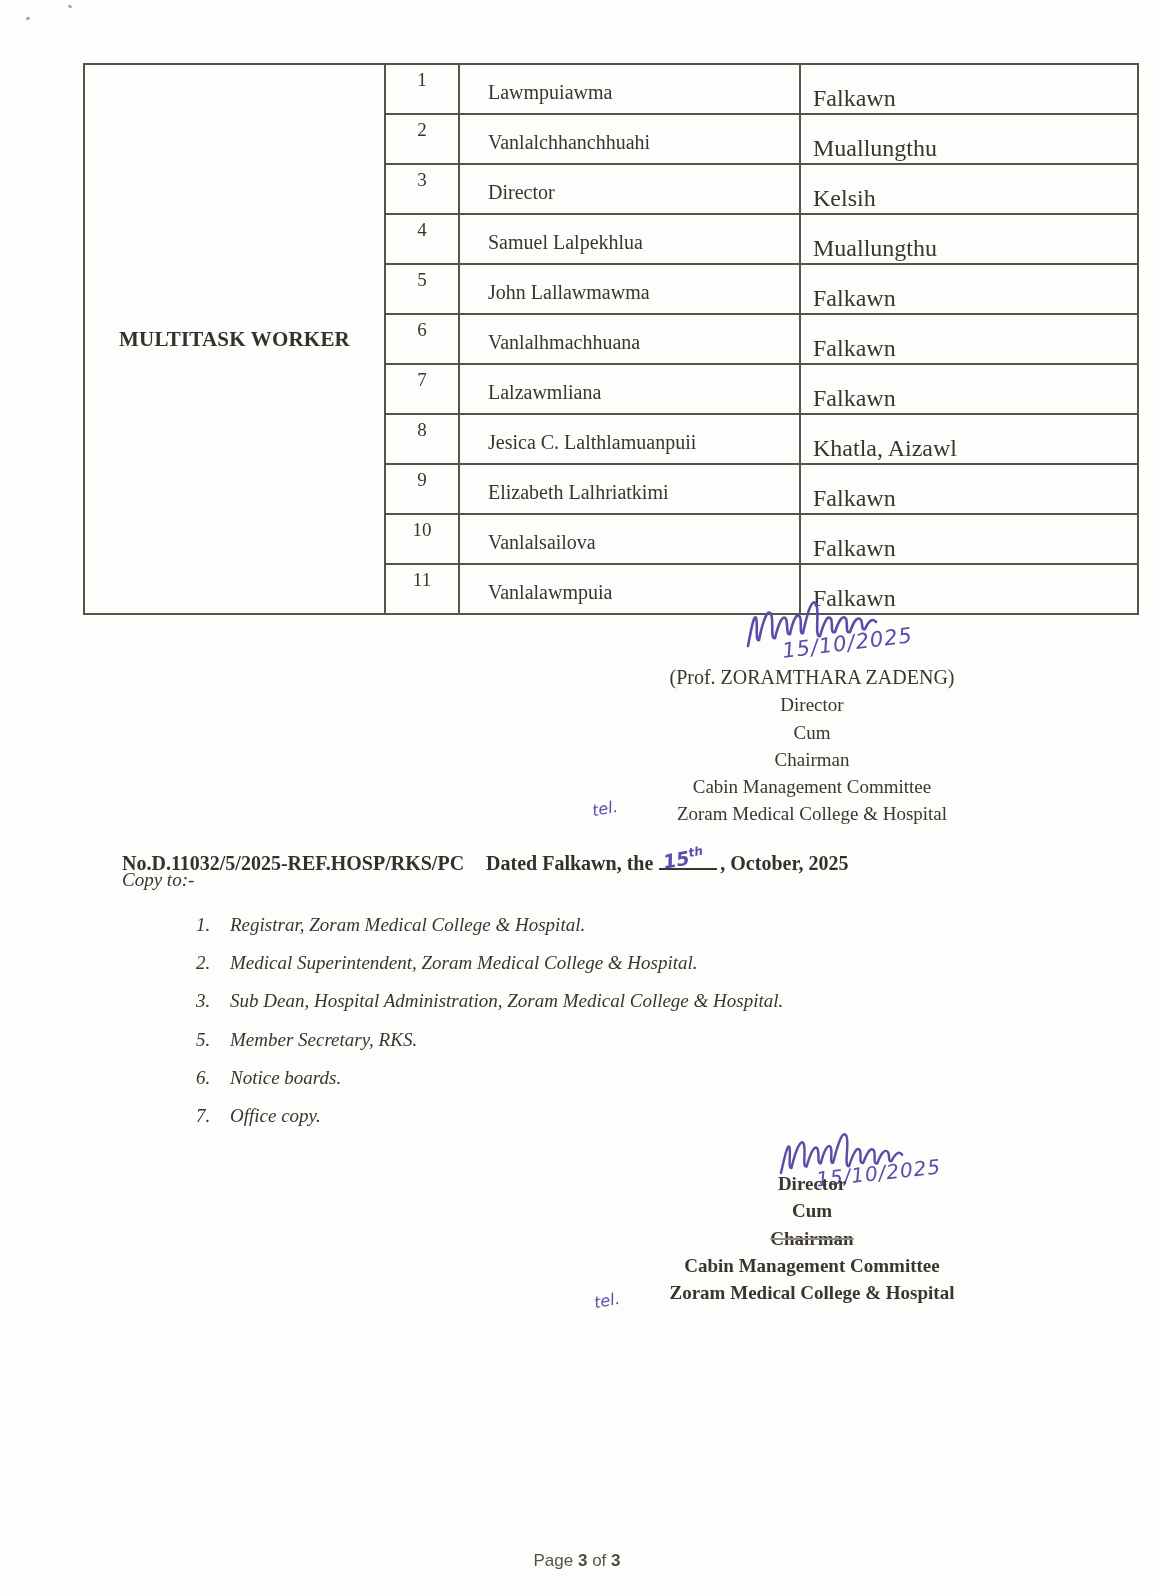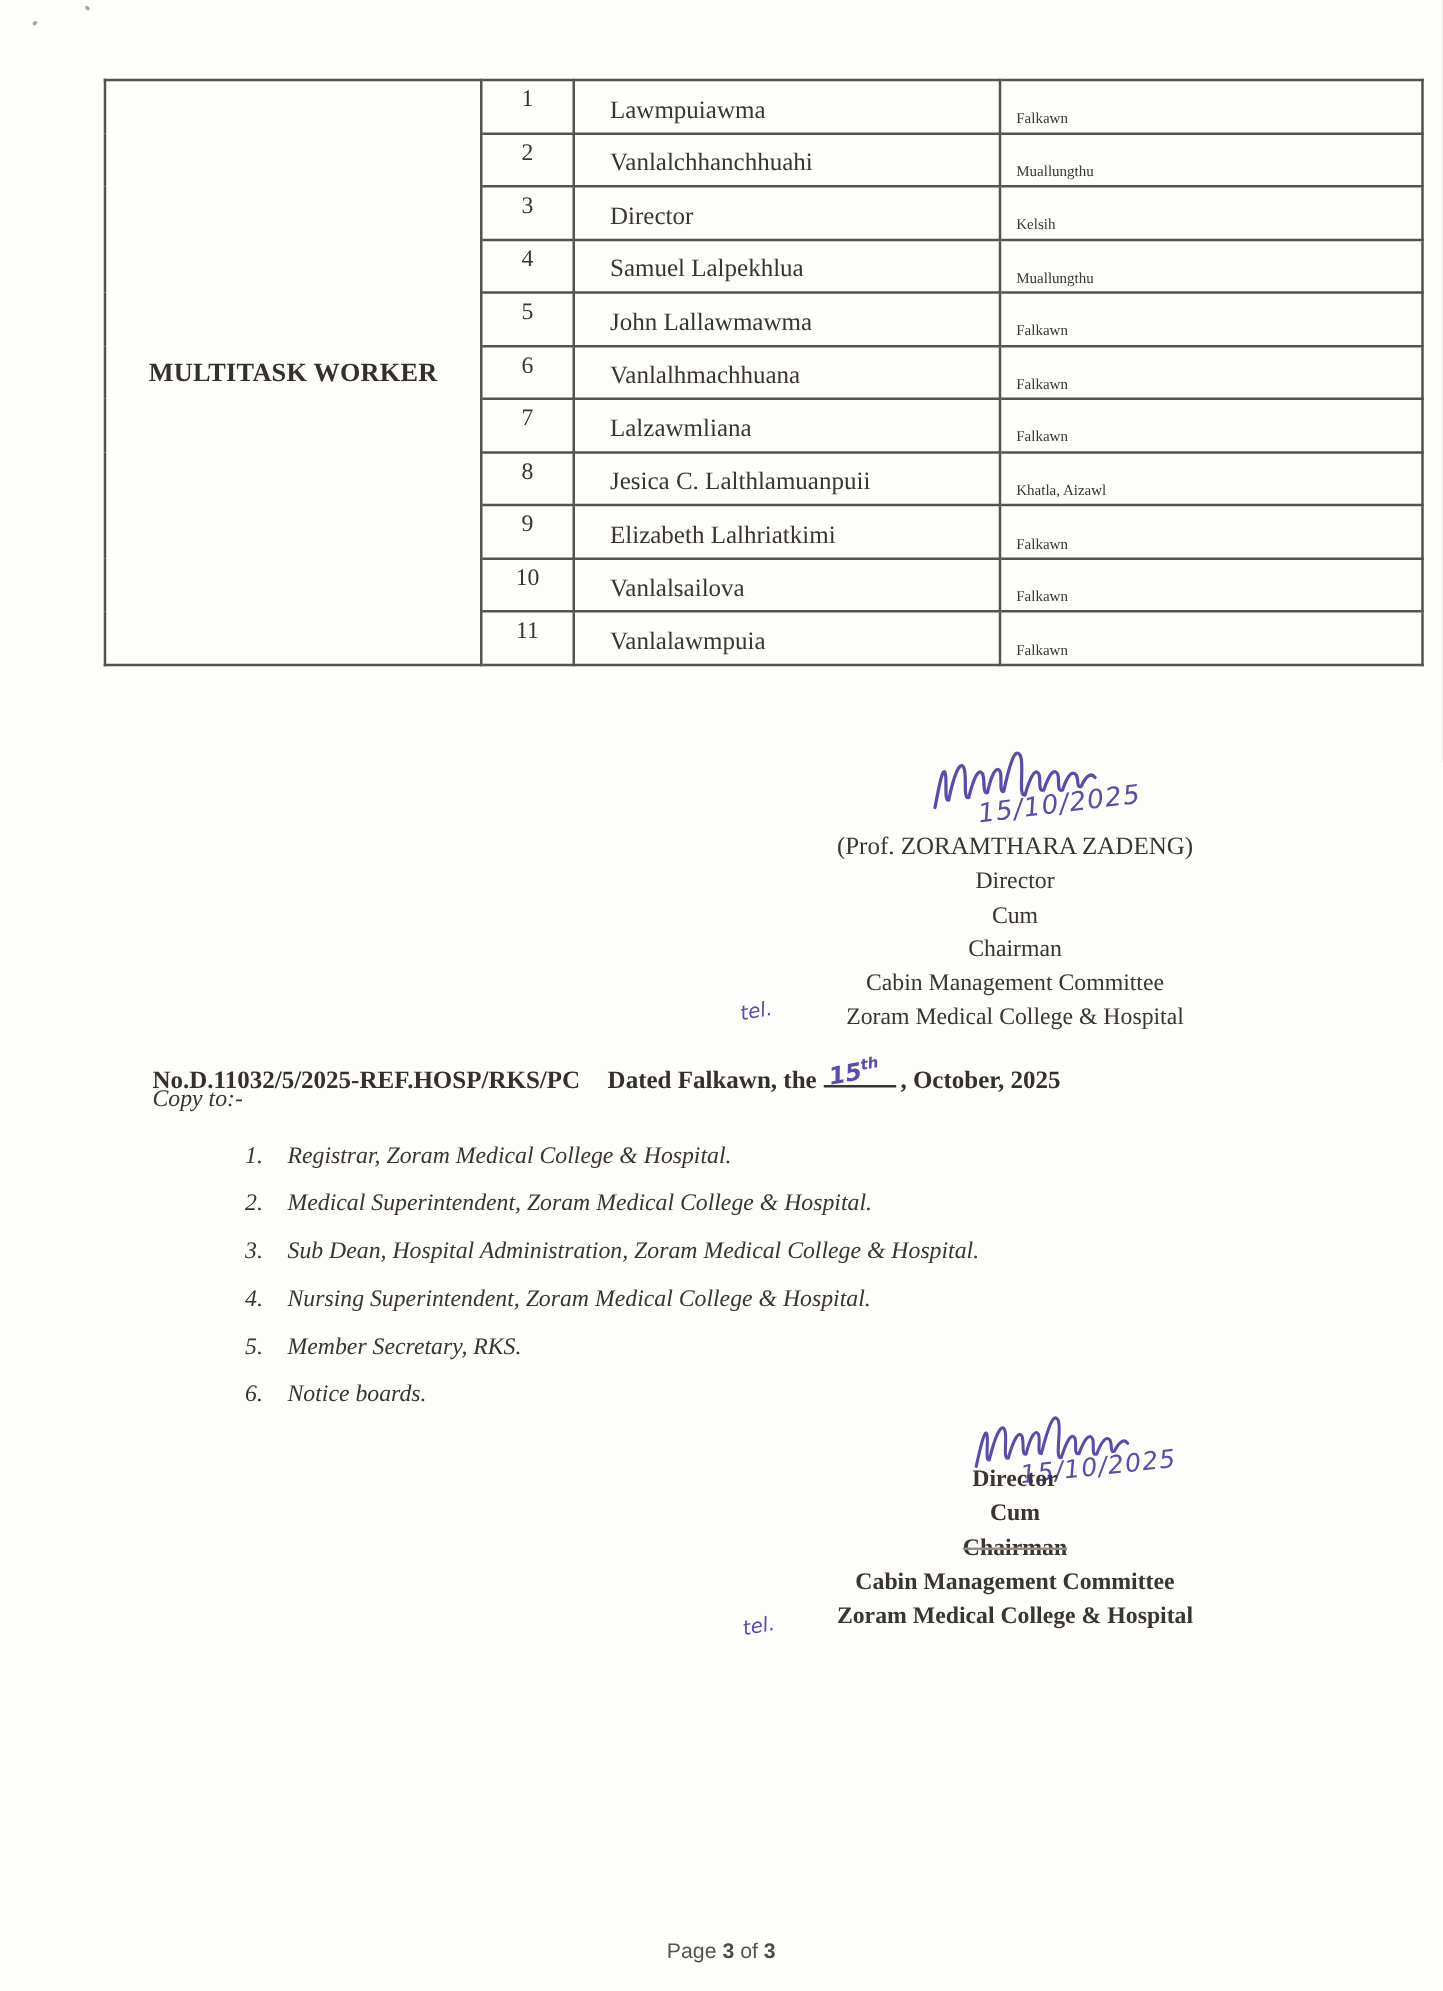--- a/index.html
+++ b/index.html
@@ -30,21 +30,21 @@
   td.cell-num{
     width:70px;text-align:center;vertical-align:top;
     font-size:19px;padding-top:4px;
   }
   td.cell-name{
     width:310px;vertical-align:middle;
     font-size:20px;padding-left:28px;padding-top:7px;
   }
   td.cell-place{
     width:323px;vertical-align:middle;
-    font-size:12px;padding-left:12px;padding-top:20px;font-family:Liberation Serif, serif;
+    font-size:24px;padding-left:12px;padding-top:20px;font-family:Liberation Serif, serif;
   }
   
   .sig-block{
     position:absolute;left:562px;width:500px;
     text-align:center;font-size:19px;line-height:27.3px;color:#3a352f;
   }
   .sig-block.top{top:664px;}
   .sig-block.bottom{top:1170px;font-weight:bold;}
   .sig-name{font-weight:normal;font-size:20px;}
   .struck{
@@ -186,23 +186,23 @@
 
   <div class="ref-line">
     <span class="ref-no">No.D.11032/5/2025-REF.HOSP/RKS/PC</span><span>Dated Falkawn, the</span><span class="blank"><span class="hand day"><span>15</span><span class="sup">th</span></span></span><span>, October, 2025</span>
   </div>
 
   <div class="copy-heading">Copy to:-</div>
   <div class="copy-list">
     <div class="copy-row"><span class="copy-num">1.</span><span>Registrar, Zoram Medical College &amp; Hospital.</span></div>
     <div class="copy-row"><span class="copy-num">2.</span><span>Medical Superintendent, Zoram Medical College &amp; Hospital.</span></div>
     <div class="copy-row"><span class="copy-num">3.</span><span>Sub Dean, Hospital Administration, Zoram Medical College &amp; Hospital.</span></div>
-    <div class="copy-row"><span class="copy-num">4.</span><span>Nursing Superintendent, Zoram Medical College &amp; Hospital.</span></div>
     <div class="copy-row"><span class="copy-num">5.</span><span>Member Secretary, RKS.</span></div>
     <div class="copy-row"><span class="copy-num">6.</span><span>Notice boards.</span></div>
+    <div class="copy-row"><span class="copy-num">7.</span><span>Office copy.</span></div>
   </div>
 
   <div class="sig-ink" style="left:776px;top:1126px;transform:rotate(2deg);">
     <svg width="160" height="58" viewBox="0 0 170 60" fill="none">
       <path d="M6,52 C9,36 12,20 14,24 C16,28 13,48 17,46 C21,26 26,14 29,20 C32,26 28,46 33,44 C37,28 41,20 44,25 C46,29 44,42 48,40 C51,26 55,18 58,23 C60,27 57,41 61,39 C66,16 70,4 74,10 C78,16 72,44 78,42 C82,28 86,20 89,25 C91,29 88,40 93,38 C97,26 101,20 104,25 C106,29 103,40 108,38 C112,26 116,22 119,26 C121,29 119,37 123,35 C127,26 131,24 134,28" stroke="#5b4bad" stroke-width="2.6" stroke-linecap="round"></path>
     </svg>
   </div>
   <span class="hand sig-date d2">15/10/2025</span>
   <span class="hand countersign c2">tel.</span>
 

